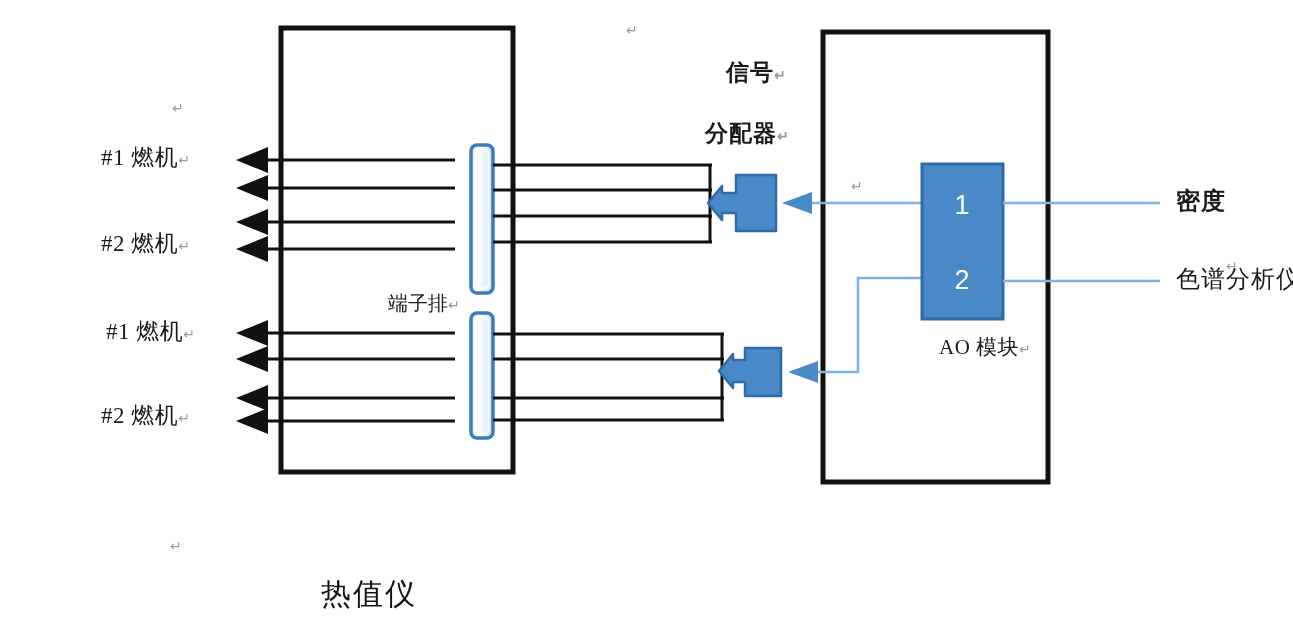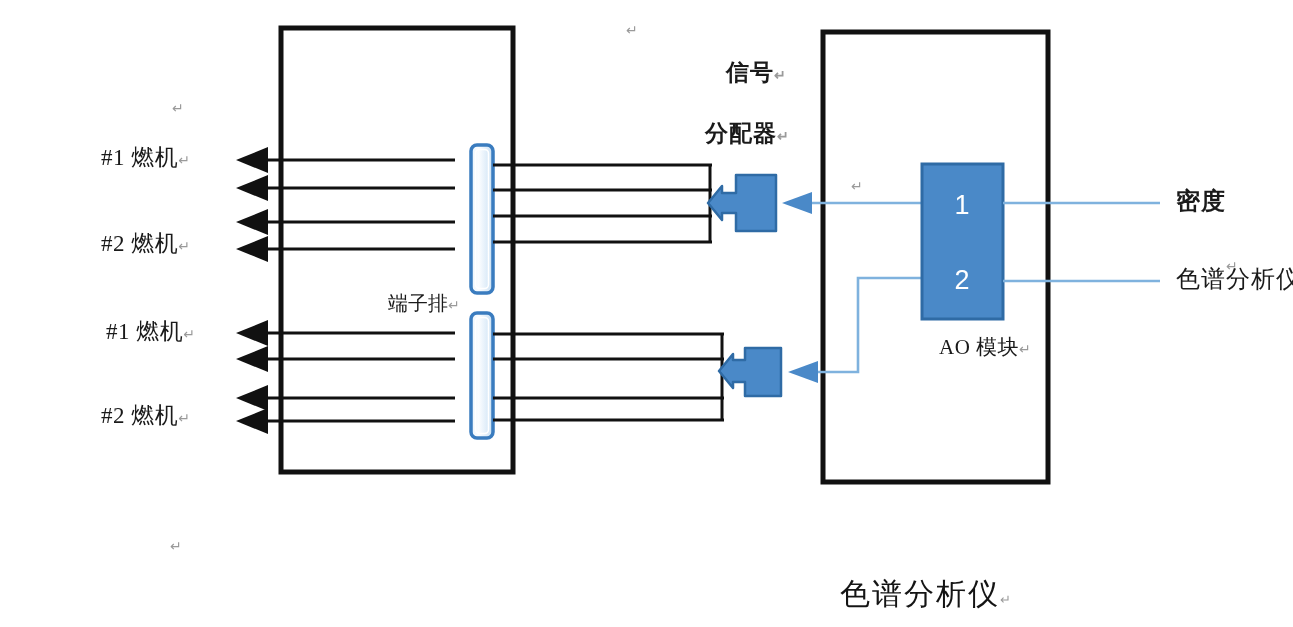--- a/index.html
+++ b/index.html
@@ -183,23 +183,21 @@
     <span>分配器</span><span class="pilcrow" style="position:static;">↵</span>
   </div>
 
   <div class="lbl lbl-mod" style="left:919px; top:333px;">
     <span>AO 模块</span><span class="pilcrow" style="position:static;">↵</span>
   </div>
 
   <div class="lbl lbl-right" style="left:1176px; top:185px;font-weight:bold;">密度</div>
   <div class="lbl lbl-right" style="left:1176px; top:263px;">色谱分析仪</div>
 
-  <div class="lbl lbl-caption" style="left:840px; top:574px;">
-    <span>色谱分析仪</span><span class="pilcrow" style="position:static; font-size:13px;">↵</span>
-  </div>
+  <div class="lbl lbl-caption" style="left:321px; top:574px;">热值仪</div>
 
   <span class="pilcrow" style="left:626px; top:22px;">↵</span>
   <span class="pilcrow" style="left:172px; top:100px;">↵</span>
   <span class="pilcrow" style="left:851px; top:178px;">↵</span>
   <span class="pilcrow" style="left:1226px; top:258px;">↵</span>
   <span class="pilcrow" style="left:170px; top:538px;">↵</span>
 
 </div>
 
 </body></html>

